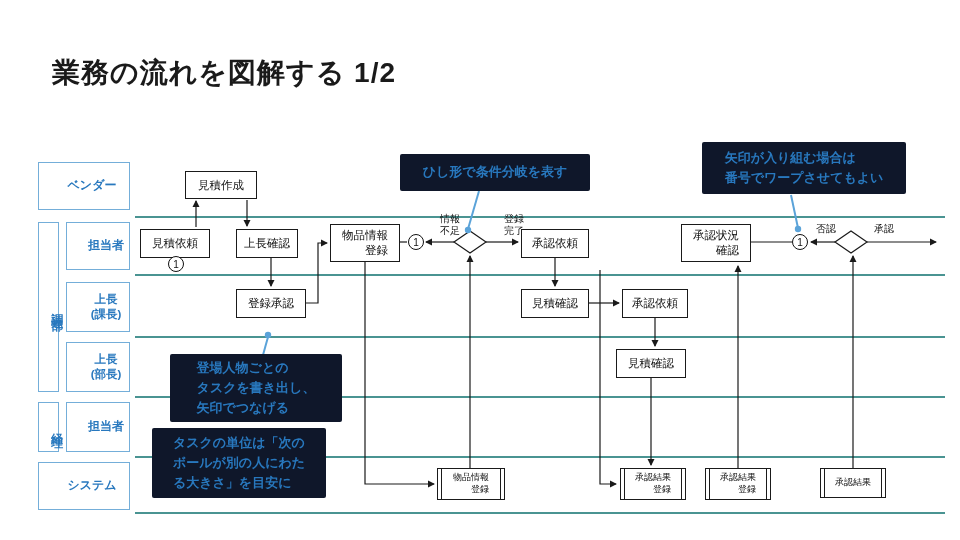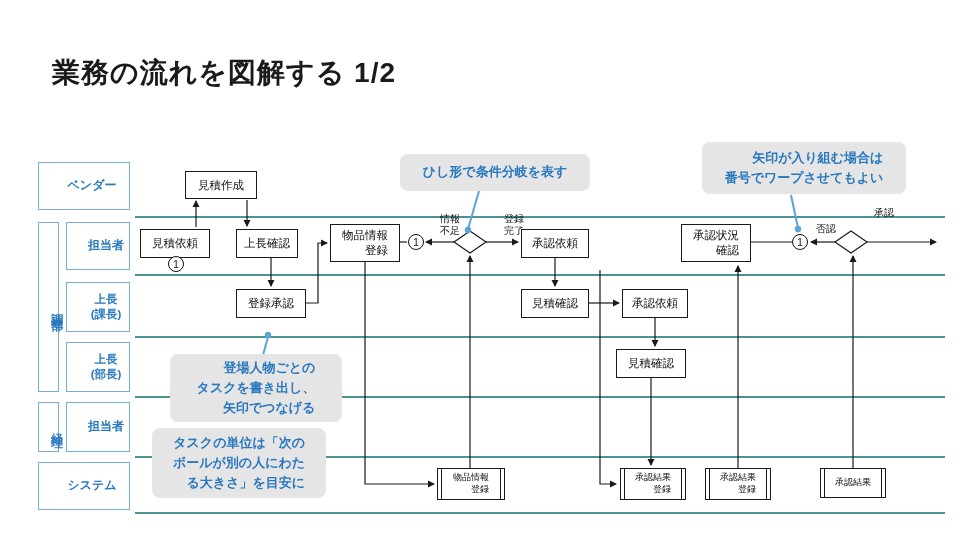--- a/index.html
+++ b/index.html
@@ -48,24 +48,24 @@
     text-align:right; white-space:pre-line; z-index:3;font-family:Liberation Serif, serif;
   }
 
   .wnum {
     position:absolute; width:16px; height:16px; border-radius:50%;
     border:1.2px solid #111; background:#fff; color:#111; font-size:10px;
     display:flex; align-items:center; justify-content:center; z-index:4;
   }
 
   .callout {
-    position:absolute; background:#e5e5e5; color:#2878be;
-    font-size:13px; font-weight:700; line-height:1.55; border-radius:8px;
+    position:absolute; background:#0f172a; color:#2878be;
+    font-size:13px; font-weight:700; line-height:1.55; border-radius:2px;
     display:flex; align-items:center; justify-content:center;
-    text-align:right; white-space:pre-line; z-index:5;
+    text-align:left; white-space:pre-line; z-index:5;
   }
 
   svg.overlay { position:absolute; inset:0; z-index:2; pointer-events:none; }
 </style>
 </head>
 <body>
 
 <div class="slide">
 
   <div class="title">業務の流れを図解する 1/2</div>
@@ -152,21 +152,21 @@
 
   <div class="wnum" style="left:168px;top:256px">1</div>
   <div class="wnum" style="left:408px;top:234px">1</div>
   <div class="wnum" style="left:792px;top:234px">1</div>
 
   <div class="blabel" style="left:422px;top:213px;width:38px">情報
 不足</div>
   <div class="blabel" style="left:486px;top:213px;width:38px">登録
 完了</div>
   <div class="blabel" style="left:806px;top:223px;width:30px">否認</div>
-  <div class="blabel" style="left:864px;top:207px;width:30px">承認</div>
+  <div class="blabel" style="left:864px;top:223px;width:30px">承認</div>
 
   <div class="callout" style="left:400px;top:154px;width:190px;height:37px">ひし形で条件分岐を表す</div>
   <div class="callout" style="left:702px;top:142px;width:204px;height:52px">矢印が入り組む場合は
 番号でワープさせてもよい</div>
   <div class="callout" style="left:170px;top:354px;width:172px;height:68px">登場人物ごとの
 タスクを書き出し、
 矢印でつなげる</div>
   <div class="callout" style="left:152px;top:428px;width:174px;height:70px">タスクの単位は「次の
 ボールが別の人にわた
 る大きさ」を目安に</div>

